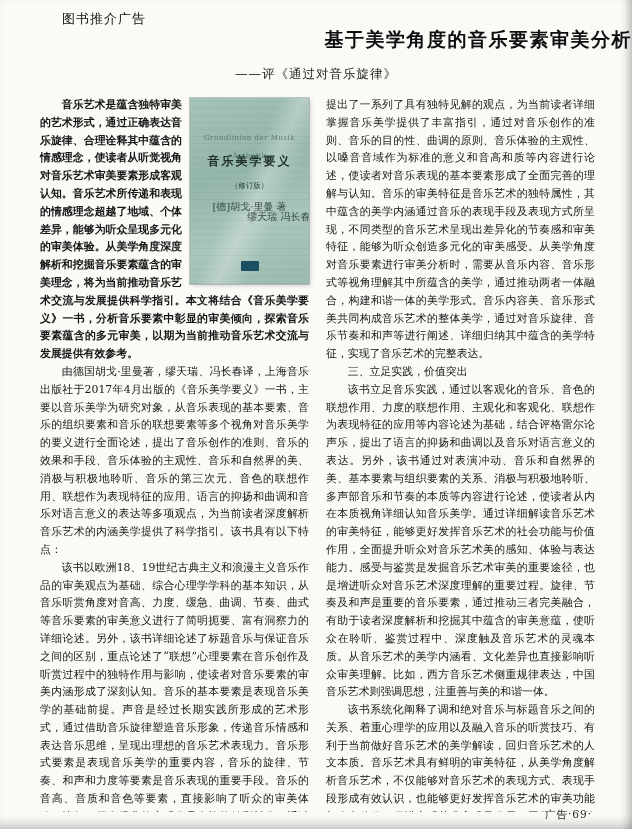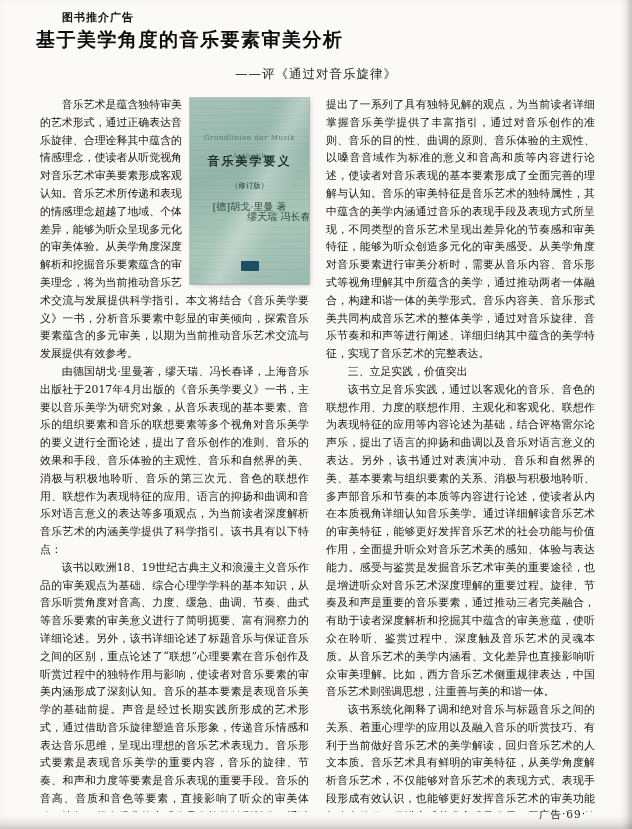--- a/index.html
+++ b/index.html
@@ -12,26 +12,26 @@
     position:relative;
     width:632px; height:829px;
     box-sizing:border-box;
     background:#fbfaf7;
     overflow:hidden;
     box-shadow: inset -9px 0 10px -6px rgba(0,0,0,0.28),
                 inset 0 -12px 12px -8px rgba(0,0,0,0.22);
   }
   .corner-label {
     position:absolute; top:10px; left:62px;
-    font-size:11px; font-weight:bold; color:#111;
+    font-size:13px; font-weight:normal; color:#111;
     letter-spacing:1px;
   }
   .article-title {
     padding-top:27px;
-    text-align:left;
+    text-align:right;
     font-size:19px; font-weight:bold; color:#0f0f0f;
     letter-spacing:1.5px;
     margin-left:36px;
   }
   .article-subtitle {
     margin-top:13px;
     text-align:center;
     font-size:12.5px; color:#222;
     letter-spacing:1px;
   }
@@ -43,24 +43,24 @@
   }
   .col {
     width:50%;
     font-size:10.9px;
     line-height:17.8px;
     text-align:justify;
     color:#151515;
   }
   .col p { margin:0; text-indent:2em; }
   .col p.noindent { text-indent:0; }
-  .col p.intro { font-weight:normal; }
+  .col p.intro { font-weight:bold; }
   .sec-heading { font-weight:normal; text-indent:2em; }
   .page-footer {
-    position:absolute; bottom:7px; right:46px;
+    position:absolute; bottom:7px; right:40px;
     font-size:10.5px; color:#2a2a2a; letter-spacing:1px;
   }
   
   .book {
     float:right;
     width:119px; height:186px;
     margin:2px 0 5px 8px;
     position:relative;
     background:linear-gradient(160deg,#a6c3b8 0%,#94b5aa 38%,#a9c6ba 68%,#9bbab0 100%);
     box-shadow:0 0 0 1px rgba(110,135,128,0.45), 2px 2px 4px rgba(0,0,0,0.15);

